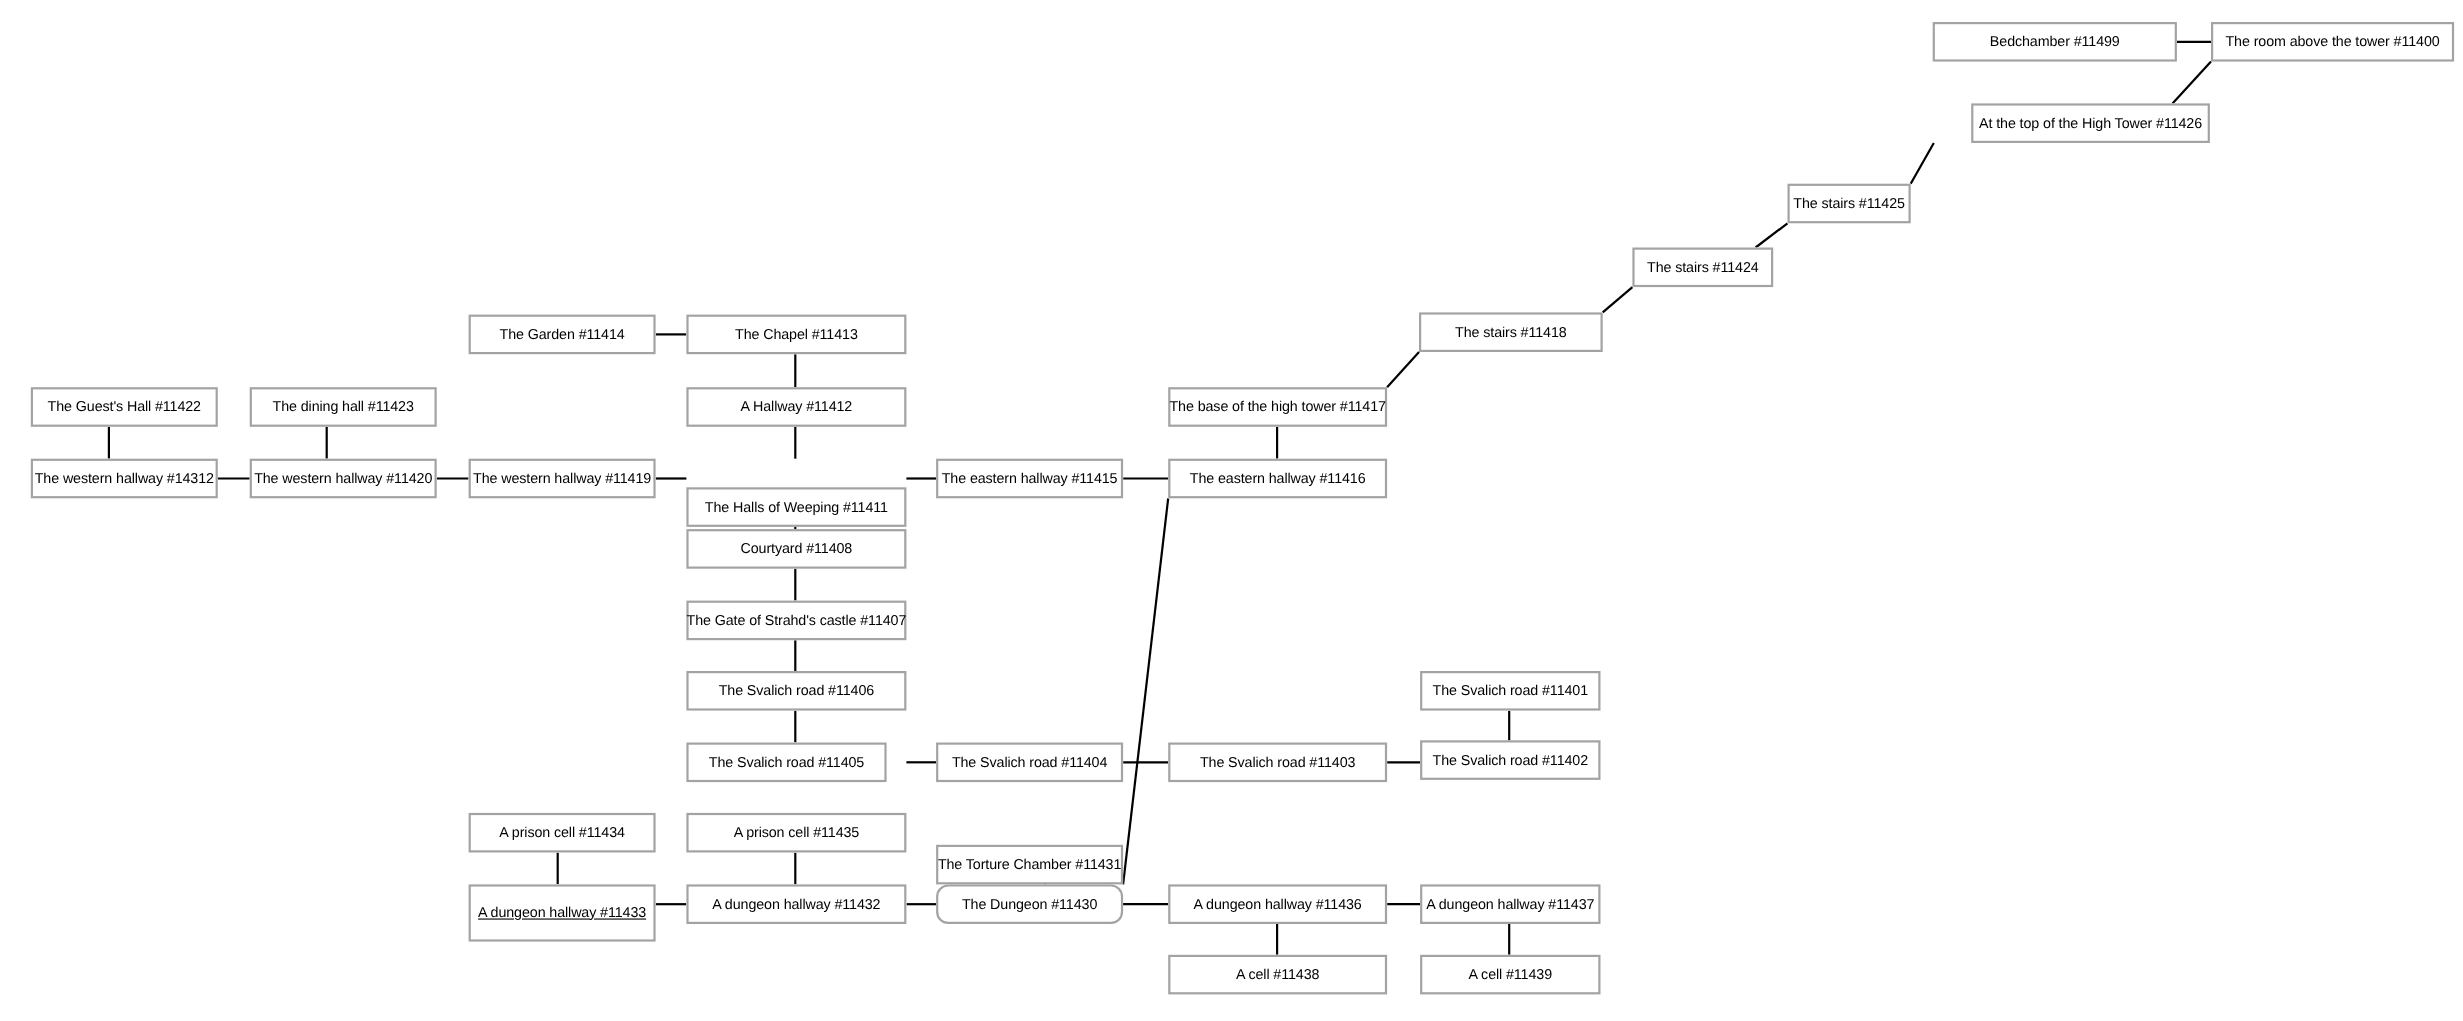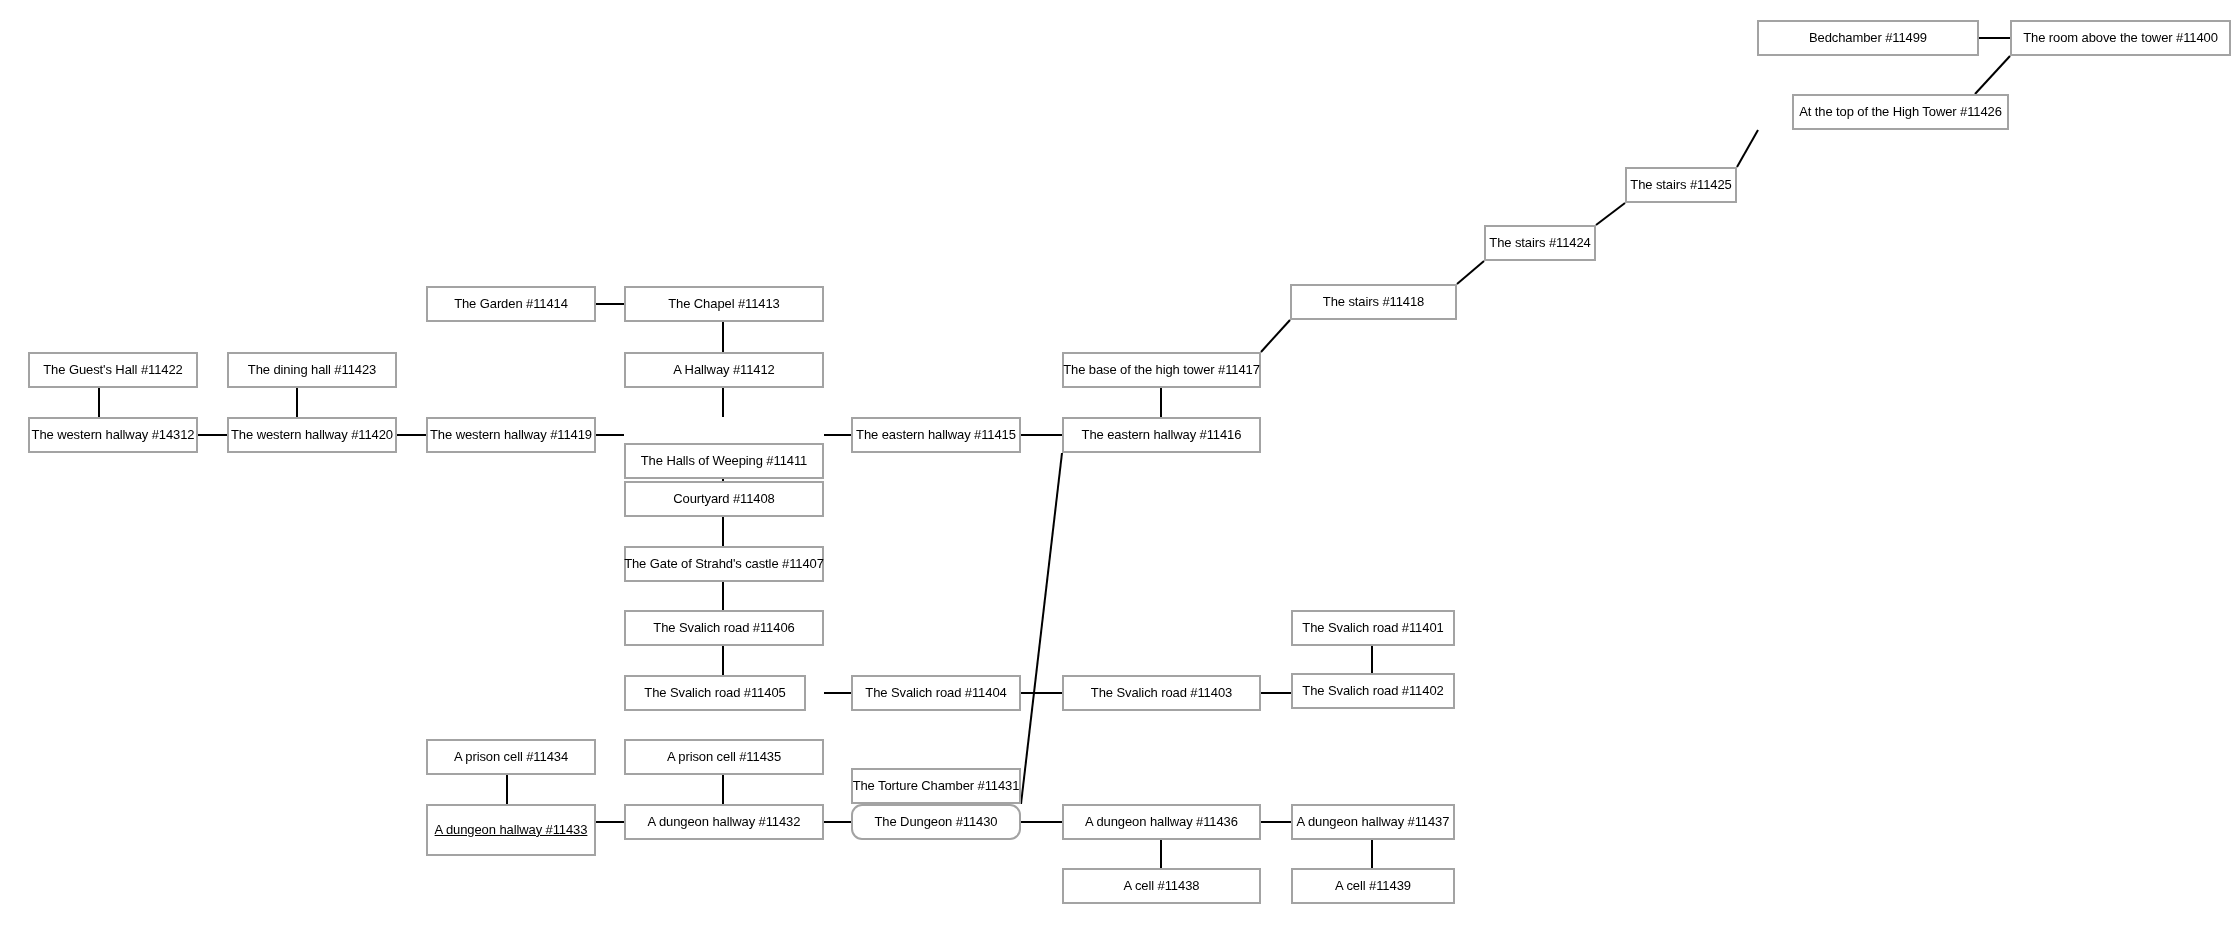--- a/index.html
+++ b/index.html
@@ -92,21 +92,21 @@
       </div>
       <div class="node" style="left: 2010px; top: 20px; width: 221px; height: 36px;">
         <span class="node-label">The room above the tower #11400</span>
       </div>
       <div class="node" style="left: 1758px; top: 94px; width: 217px; height: 36px; margin-left: 34px;">
         <span class="node-label">At the top of the High Tower #11426</span>
       </div>
       <div class="node" style="left: 1625px; top: 167px; width: 112px; height: 36px;">
         <span class="node-label">The stairs #11425</span>
       </div>
-      <div class="node" style="left: 1484px; top: 225px; width: 112px; height: 36px;">
+      <div class="node" style="left: 1484px; top: 225px; width: 128px; height: 36px;">
         <span class="node-label">The stairs #11424</span>
       </div>
       <div class="node" style="left: 1290px; top: 284px; width: 167px; height: 36px;">
         <span class="node-label">The stairs #11418</span>
       </div>
       <div class="node" style="left: 1062px; top: 352px; width: 199px; height: 36px;">
         <span class="node-label">The base of the high tower #11417</span>
       </div>
       <div class="node" style="left: 426px; top: 286px; width: 170px; height: 36px;">
         <span class="node-label">The Garden #11414</span>

